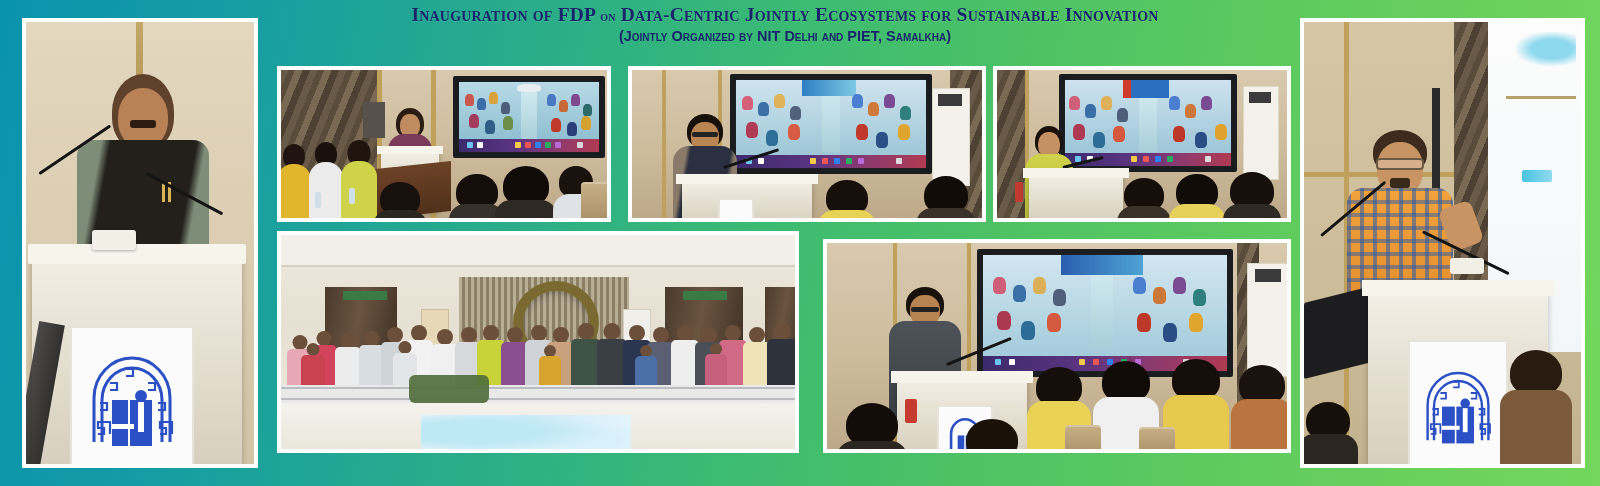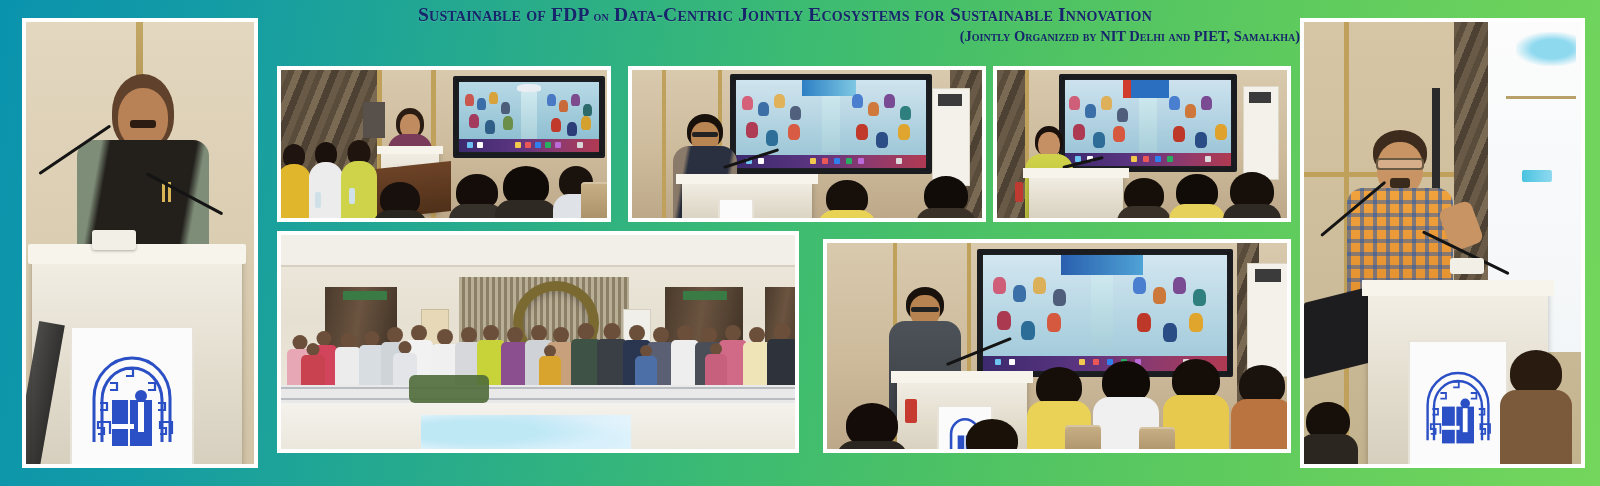--- a/index.html
+++ b/index.html
@@ -21,27 +21,26 @@
     font-variant:small-caps;
     font-weight:700;
     font-size:19.5px;
     letter-spacing:.2px;
     text-shadow:0 1px 0 rgba(255,255,255,.12);
     white-space:nowrap;
   }
   .title-main .small{font-size:14.5px;}
   .title-sub{
     color:#17266b;
-    font-family:Liberation Serif, serif;
+    font-family:Liberation Sans, sans-serif;
     font-variant:small-caps;
     font-weight:700;
     font-size:14.5px;
     margin-top:2px;
     white-space:nowrap;
-    text-align:right;
   }
 
   
   .frame{
     position:absolute;
     background:#ffffff;
     box-sizing:border-box;
     padding:4px;
     overflow:hidden;
   }
@@ -122,21 +121,21 @@
     background:transparent;box-shadow:inset 0 0 10px rgba(0,0,0,.35);}
 
   .vstripes{position:absolute;background:repeating-linear-gradient(90deg,#b9ae96 0 3px,#8b7f66 3px 6px);}
   .projslide{position:absolute;background:#fdfdfd;}
 </style>
 </head>
 <body>
 
 <div class="title-block">
   <div class="title-main">
-    <span>Sustainable of FDP</span>
+    <span>Inauguration of FDP</span>
     <span class="small">on</span>
     <span>Data-Centric Jointly Ecosystems for Sustainable Innovation</span>
   </div>
   <div class="title-sub">(Jointly Organized by NIT Delhi and PIET, Samalkha)</div>
 </div>
 
 <div class="frame" id="photo-left">
   <div class="photo">
     <div class="wall"></div>
     <div class="wall-panel" style="left:0;top:0;width:112px;height:100%;"></div>

